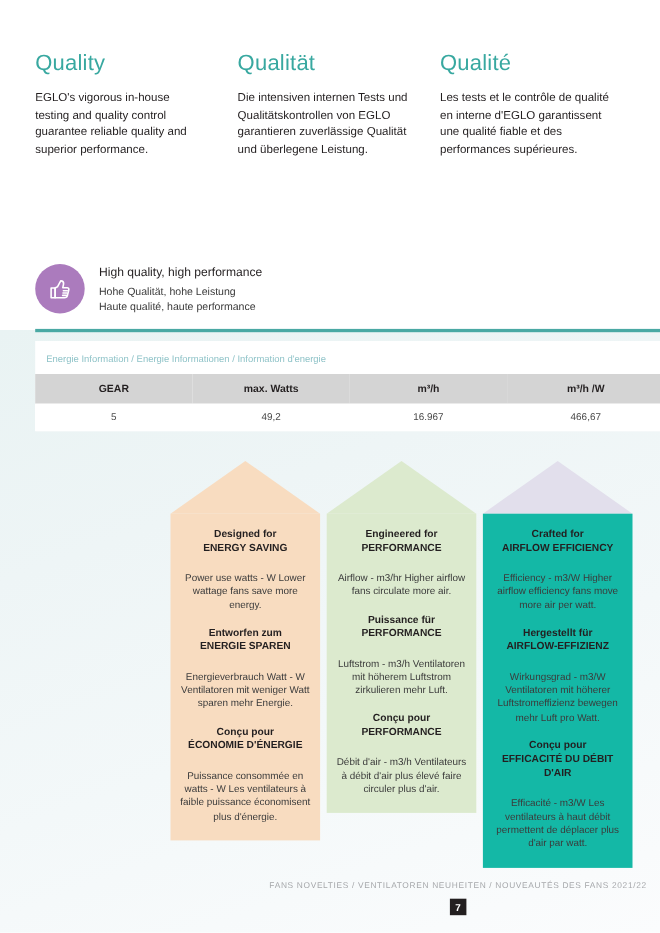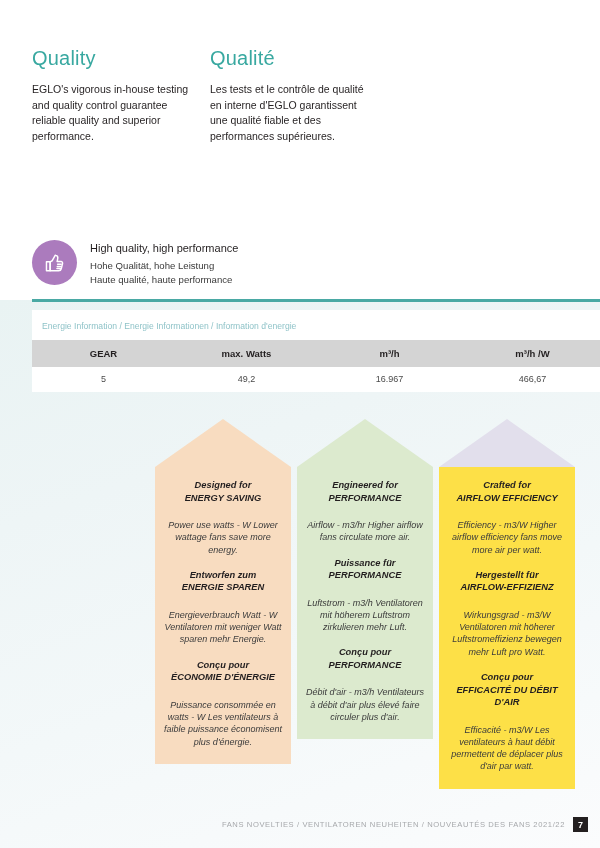--- a/index.html
+++ b/index.html
@@ -31,21 +31,21 @@
     background: linear-gradient(160deg, #e9f3f3 0%, #eef5f6 30%, #f3f8f9 60%, #fbfcfd 100%);
   }
 
   
   .intro {
     position: absolute;
     left: 32px;
     top: 46px;
     width: 536px;
     display: flex;
-    gap: 0px;
+    gap: 16px;
   }
   .intro-col {
     width: 178px;
     padding-right: 12px;
     box-sizing: border-box;
   }
   .intro-title {
     color: #38a8a0;
     font-size: 20px;
     font-weight: 400;
@@ -152,21 +152,20 @@
     top: 419px;
     width: 420px;
     display: flex;
     gap: 6px;
   }
   .card {
     width: 160px;
     display: flex;
     flex-direction: column;
     align-items: flex-end;
-    font-style: italic;
   }
   .card-arrow {
     width: 0;
     height: 0;
     margin: 0 auto;
     border-left: 68px solid transparent;
     border-right: 68px solid transparent;
   }
   .card-body {
     padding: 12px 8px 16px 8px;
@@ -188,30 +187,31 @@
     line-height: 12.3px;
     margin-top: 15px;
   }
 
   
   .card-energy .card-arrow { border-bottom: 48px solid #f8dcc0; }
   .card-energy .card-body  { background: #f8dcc0; }
   .card-perf   .card-arrow { border-bottom: 48px solid #dceace; }
   .card-perf   .card-body  { background: #dceace; }
   .card-air    .card-arrow { border-bottom: 48px solid #e2dfec; }
-  .card-air    .card-body  { background: #fde047; }
+  .card-air    .card-body  { background: #14b8a6; }
 
   
   .footer {
     position: absolute;
     right: 12px;
     bottom: 16px;
     display: flex;
     align-items: center;
     gap: 8px;
+    flex-direction: column;
   }
   .footer-text {
     font-size: 7.6px;
     letter-spacing: 0.6px;
     color: #a6a8ab;
   }
   .page-num {
     background: #231f20;
     color: #ffffff;
     font-size: 9px;
@@ -230,20 +230,24 @@
 
   <div class="lower-bg"></div>
 
   <div class="intro">
 
     <div class="intro-col">
       <h1 class="intro-title">Quality</h1>
       <p class="intro-body">EGLO's vigorous in-house testing and quality control guarantee reliable quality and superior performance.</p>
     </div>
 
+    <div class="intro-col">
+      <h1 class="intro-title">Qualität</h1>
+      <p class="intro-body">Die intensiven internen Tests und Qualitätskontrollen von EGLO garantieren zuverlässige Qualität und überlegene Leistung.</p>
+    </div>
 
     <div class="intro-col">
       <h1 class="intro-title">Qualité</h1>
       <p class="intro-body">Les tests et le contrôle de qualité en interne d'EGLO garantissent une qualité fiable et des performances supérieures.</p>
     </div>
 
   </div>
 
   <div class="badge">
     <div class="badge-circle">

